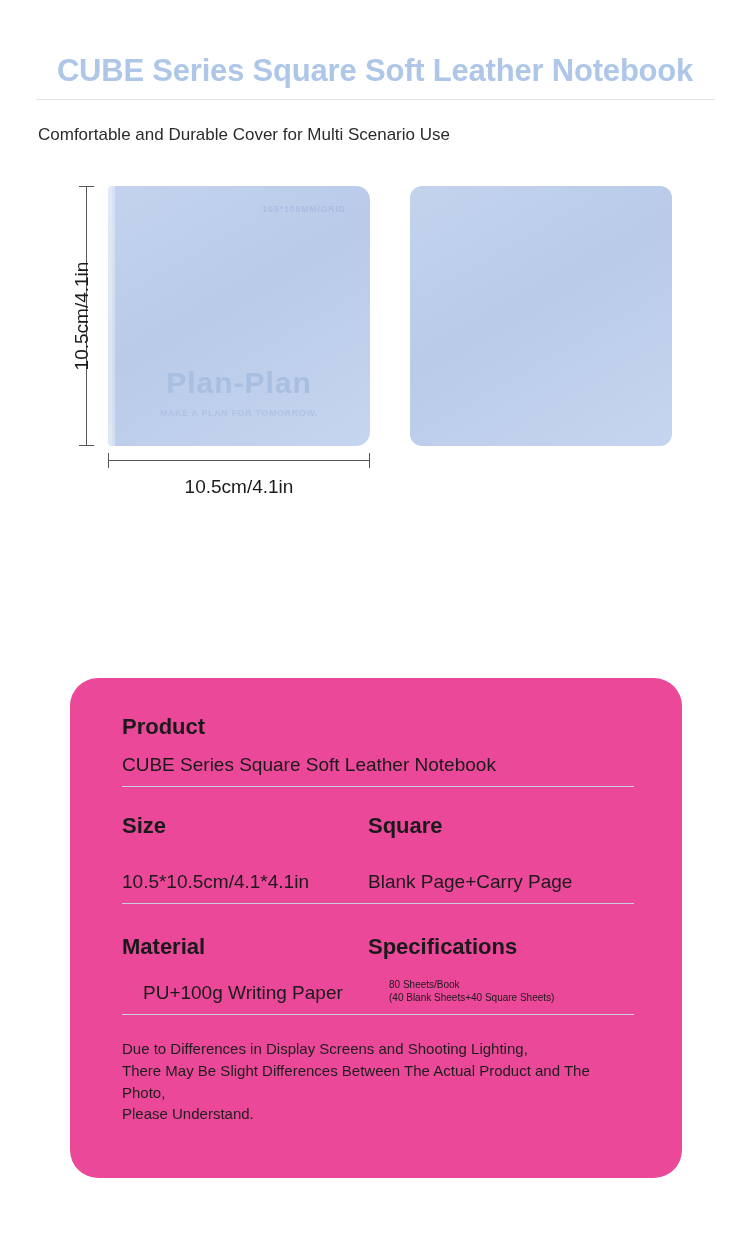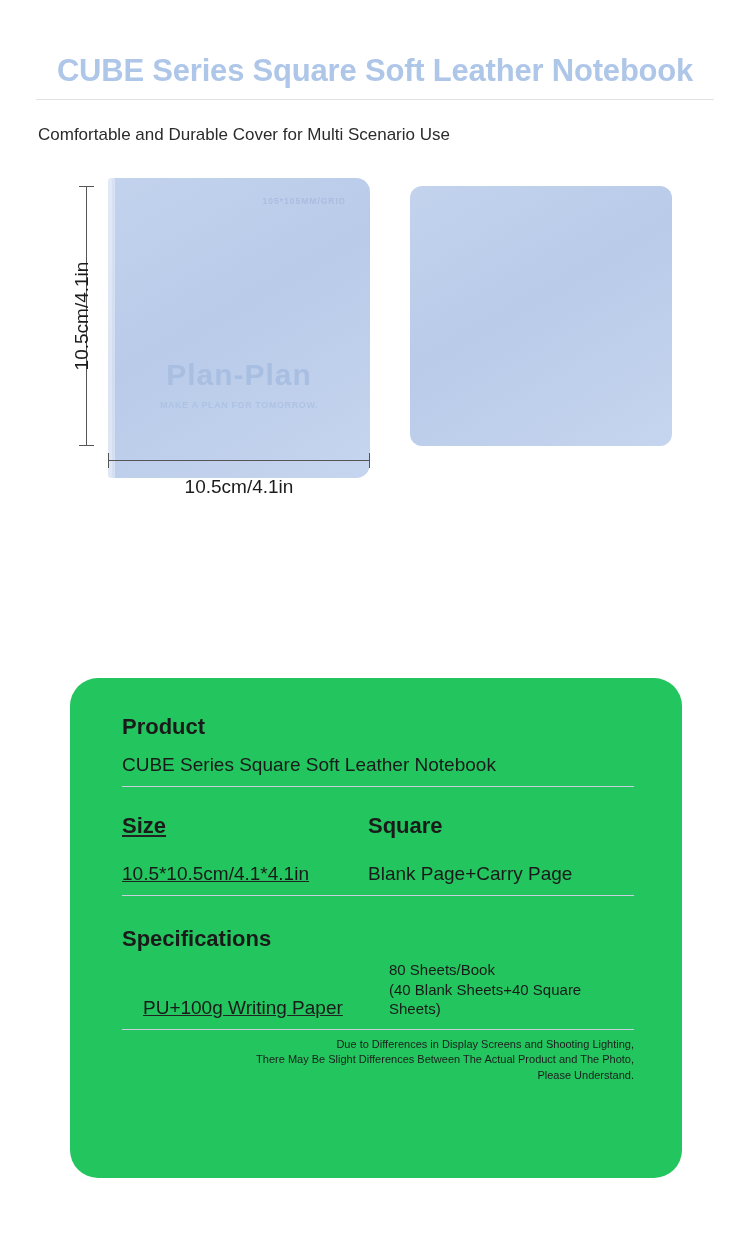--- a/index.html
+++ b/index.html
@@ -53,23 +53,23 @@
     margin-top: 26px;
   }
 
   .book {
     position: absolute;
     background: linear-gradient(150deg, #c3d3ee 0%, #b9cbe9 45%, #c6d5ef 100%);
     border-radius: 10px;
   }
   .book-left {
     left: 108px;
-    top: 0;
+    top: 8px;
     width: 262px;
-    height: 300px;
+    height: 260px;
     border-radius: 4px 14px 14px 4px;
     box-shadow: inset 8px 0 0 -4px rgba(255,255,255,0.25);
   }
   .book-right {
     left: 410px;
     top: 8px;
     width: 262px;
     height: 260px;
     border-radius: 12px;
   }
@@ -188,21 +188,21 @@
     color: #1c1c1c;
   }
 
   
   .spec-card {
     position: absolute;
     left: 70px;
     top: 678px;
     width: 612px;
     height: 500px;
-    background: #22c55e;
+    background: #ec4899;
     border-radius: 28px;
   }
   .spec-inner {
     padding: 36px 48px 0 52px;
   }
   .spec-h {
     font-size: 22px;
     font-weight: bold;
     color: #1a1a1a;
   }
@@ -213,41 +213,40 @@
   }
   .spec-rule {
     height: 1px;
     background: #c9cfdd;
     margin-top: 10px;
   }
   .row2 {
     display: flex;
     margin-top: 26px;
   }
-  .col-a { width: 246px; text-decoration: underline; }
+  .col-a { width: 246px; }
   .col-b { flex: 1; }
-  .row2 .spec-val { margin-top: 24px; }
+  .row2 .spec-val { margin-top: 32px; }
   .row3 { margin-top: 30px; }
   .row3 .spec-val-small {
-    font-size: 15px;
+    font-size: 10px;
     color: #1a1a1a;
     line-height: 1.3;
   }
   .row3-body {
     display: flex;
     align-items: flex-end;
     margin-top: 8px;
   }
   .row3-body .col-a { width: 246px; margin-left: 21px; }
   .note {
-    margin-top: 7px;
-    font-size: 11px;
+    margin-top: 23px;
+    font-size: 15px;
     color: #1d1d1d;
     line-height: 1.45;
-    text-align: right;
   }
 </style>
 </head>
 <body>
 
 <div class="header">
   <div class="title">CUBE Series Square Soft Leather Notebook</div>
   <div class="title-rule"></div>
 </div>
 
@@ -297,20 +296,23 @@
       </div>
       <div class="col-b">
         <div class="spec-h">Square</div>
         <div class="spec-val">Blank Page+Carry Page</div>
       </div>
     </div>
     <div class="spec-rule"></div>
 
     <div class="row3">
       <div class="row2" style="margin-top:0">
+        <div class="col-a">
+          <div class="spec-h">Material</div>
+        </div>
         <div class="col-b">
           <div class="spec-h">Specifications</div>
         </div>
       </div>
       <div class="row3-body">
         <div class="col-a">
           <div class="spec-val">PU+100g Writing Paper</div>
         </div>
         <div class="col-b">
           <div class="spec-val-small">80 Sheets/Book</div>

